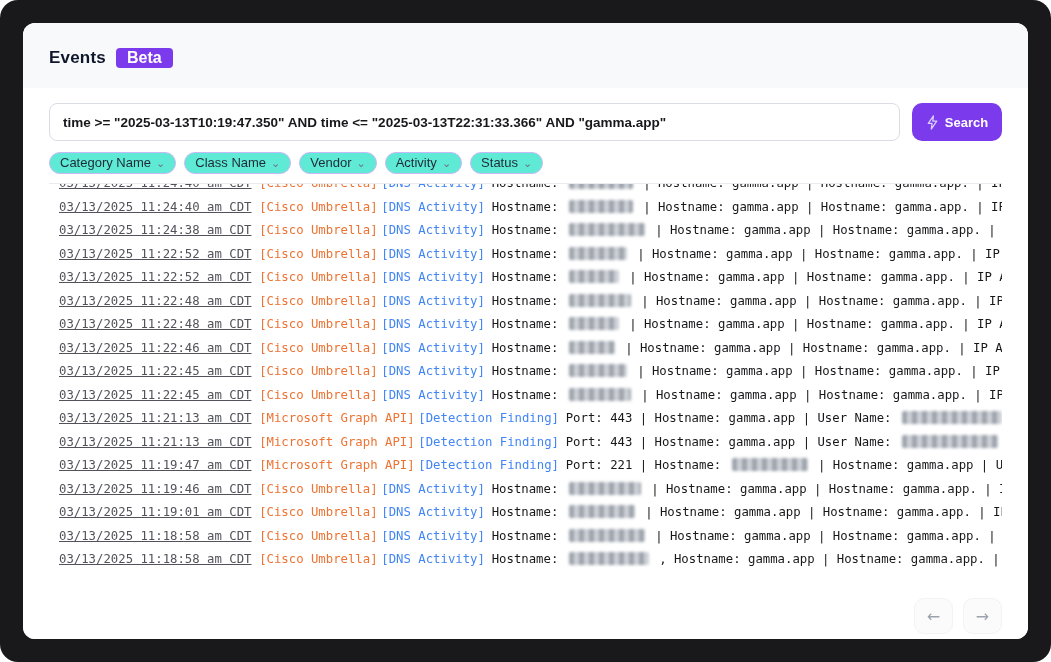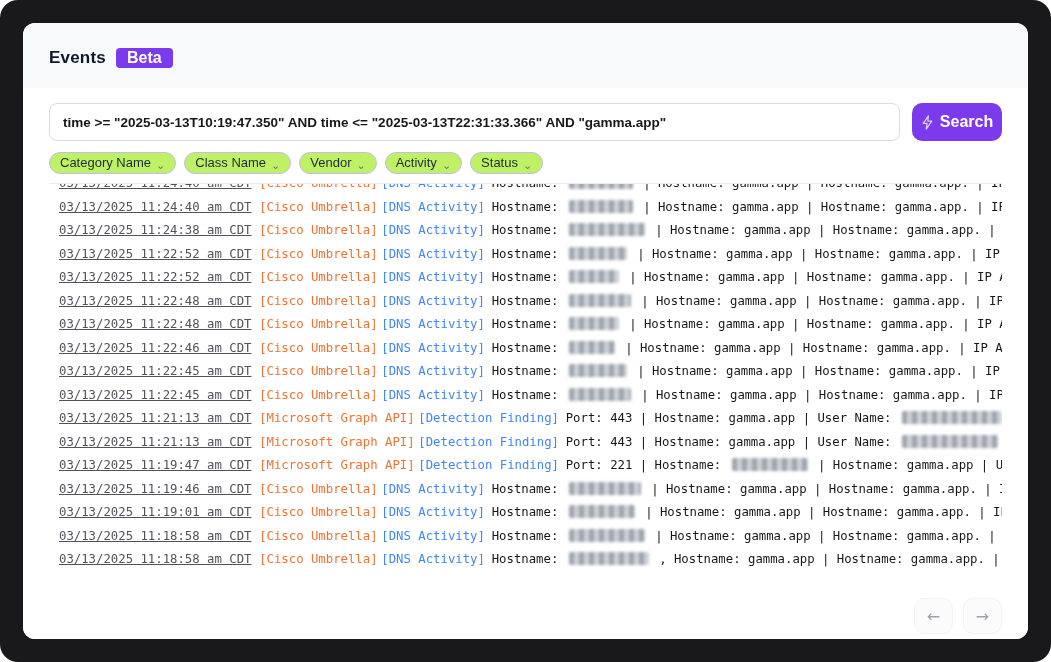--- a/index.html
+++ b/index.html
@@ -9,25 +9,25 @@
 
   .header { background:#f8f9fb; padding:25px 26px 20px 26px; }
   .title-row { display:flex; align-items:center; gap:10px; }
   .page-title { font-size:17px; font-weight:700; color:#0f172a; margin:0; letter-spacing:.2px; }
   .beta-badge { background:var(--accent); color:#fff; font-size:16px; font-weight:600; padding:3px 11px; border-radius:4px; line-height:14px; }
   .subtitle { margin-top:9px; font-size:14px; color:#6b7280; }
 
   .content { flex:1; background:#fff; padding:15px 26px 0 26px; display:flex; flex-direction:column; }
   .search-row { display:flex; gap:12px; align-items:center; }
   .query-input { flex:1; height:38px; border:1px solid #d9dce3; border-radius:8px; padding:0 13px; font-size:13.5px; font-weight:600; color:#18181b; background:#fff; outline:none; font-family:"Liberation Sans", sans-serif; }
-  .search-btn { width:90px; height:38px; background:var(--accent); border:none; border-radius:10px; color:#fff; font-size:16px; font-weight:600; display:flex; align-items:center; justify-content:center; gap:6px; cursor:pointer; font-family:"Liberation Sans", sans-serif; }
+  .search-btn { width:90px; height:38px; background:var(--accent); border:none; border-radius:10px; color:#fff; font-size:13px; font-weight:600; display:flex; align-items:center; justify-content:center; gap:6px; cursor:pointer; font-family:"Liberation Sans", sans-serif; }
   .bolt { width:13px; height:15px; }
 
   .chips { display:flex; gap:8px; margin-top:11px; padding-bottom:9px; }
-  .chip { display:inline-flex; align-items:flex-end; gap:5px; border:1px solid #c9b8f7; background:#bef264; border-radius:999px; padding:2px 10px 3px 10px; font-size:13px; color:#1f2937; cursor:pointer; height:22px; }
+  .chip { display:inline-flex; align-items:center; gap:5px; border:1px solid #c9b8f7; background:#5eead4; border-radius:999px; padding:2px 10px 3px 10px; font-size:13px; color:#1f2937; cursor:pointer; height:22px; }
   .chev { color:#6d7280; font-size:11px; line-height:10px; margin-top:1px; }
 
   .event-list { border-top:1px solid #e9ebef; margin-top:0; overflow:hidden; height:402px;
     font-family:"DejaVu Sans Mono","Liberation Mono",monospace; font-size:12.3px; line-height:23.5px;
     white-space:nowrap; color:#18181b; padding-left:10px; }
   .event-row { overflow:hidden; text-overflow:clip; }
   .event-row:first-child { margin-top:-12px; }
   .ts { color:#52525b; margin-right:.62em;text-decoration:underline; }
   .vendor { color:var(--vendor_tag); margin-right:.3em;text-align:center; }
   .cls { color:var(--class_tag); margin-right:.55em; }

